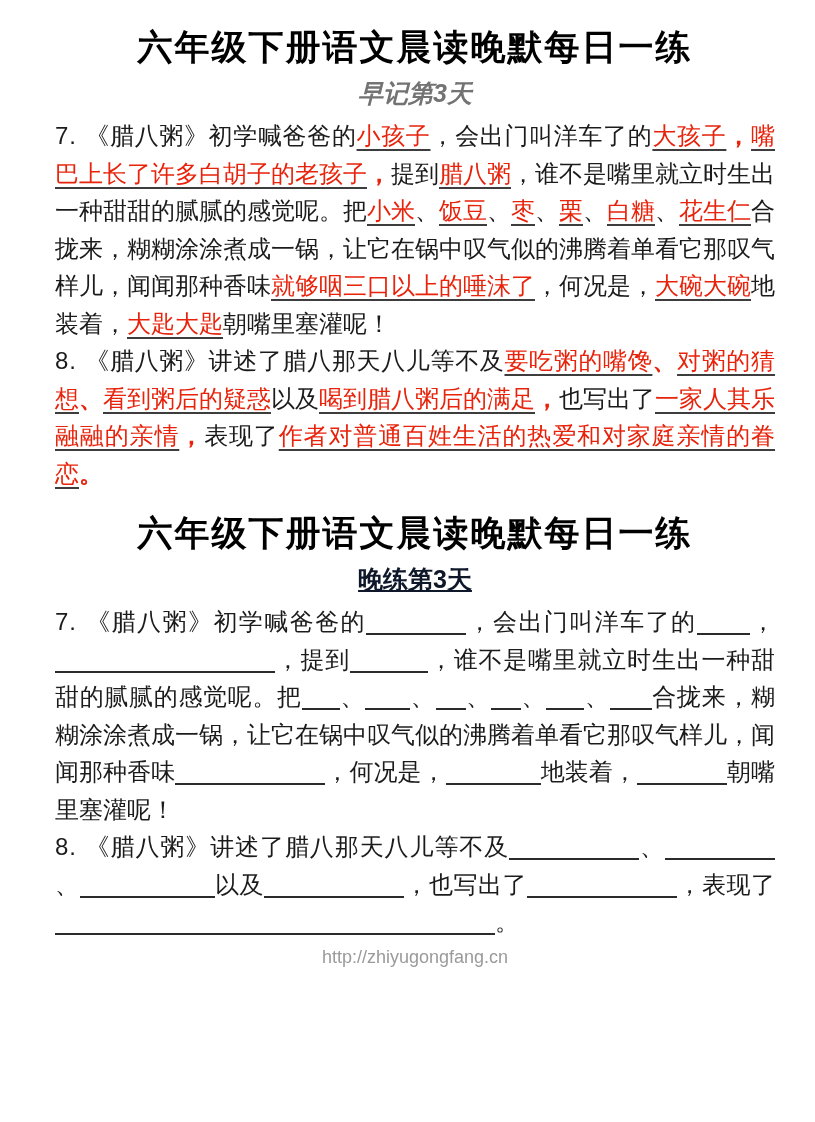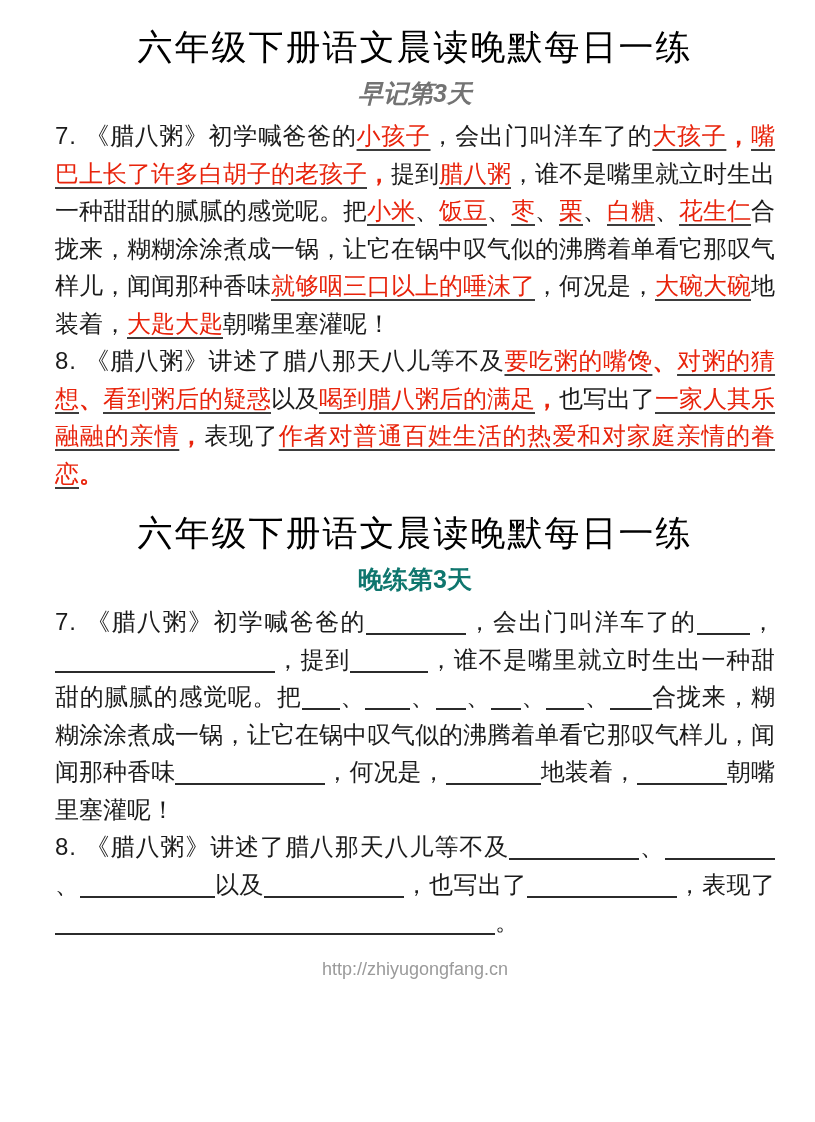--- a/index.html
+++ b/index.html
@@ -7,21 +7,21 @@
     width:815px;height:1122px;box-sizing:border-box;
     padding:26px 40px 0 55px;
     background:#ffffff;
     font-family:"Liberation Sans","DejaVu Sans",sans-serif;
     color:#1b1b1b;
     overflow:hidden;
   }
   .doc-title{
     margin:0;text-align:center;
     font-family:"Liberation Serif","DejaVu Serif",serif;
-    font-size:35px;line-height:44px;font-weight:400;color:#000000;
+    font-size:35px;line-height:44px;font-weight:700;color:#000000;
     letter-spacing:2px;
   }
   .doc-subtitle{
     margin:8px 0 8px;text-align:center;
     font-size:25px;line-height:31px;font-weight:700;
   }
   .items p.item{
     margin:0;
     font-size:24px;line-height:37.5px;
     text-align:justify;text-justify:inter-character;
@@ -38,40 +38,40 @@
   span.redp{font-weight:700;}
   span.blank{
     display:inline-block;
     border-bottom:2px solid #2b2b2b;
     height:26px;vertical-align:-5px;
   }
   .section-evening .doc-title{margin-top:20px;}
   .footer{
     text-align:center;
     font-size:18px;line-height:24px;
-    margin-top:16px;
+    margin-top:4px;
   }
 </style>
 </head>
 <body>
 
 <div class="page">
 
   <section class="section-morning">
     <h1 class="doc-title">六年级下册语文晨读晚默每日一练</h1>
     <h2 class="doc-subtitle subtitle-blue" style="color: #737373; font-style: italic;">早记第3天</h2>
     <div class="items" id="morning-items">
         <p class="item"><span class="num">7. </span><span class="plain">《腊八粥》初学喊爸爸的</span><span class="answer" style="color: rgb(232, 35, 11);">小孩子</span><span class="plain">，会出门叫洋车了的</span><span class="answer" style="color: rgb(232, 35, 11);">大孩子</span><span class="redp" style="color: rgb(232, 35, 11);">，</span><span class="answer" style="color: rgb(232, 35, 11);">嘴巴上长了许多白胡子的老孩子</span><span class="redp" style="color: rgb(232, 35, 11);">，</span><span class="plain">提到</span><span class="answer" style="color: rgb(232, 35, 11);">腊八粥</span><span class="plain">，谁不是嘴里就立时生出一种甜甜的腻腻的感觉呢。把</span><span class="answer" style="color: rgb(232, 35, 11);">小米</span><span class="plain">、</span><span class="answer" style="color: rgb(232, 35, 11);">饭豆</span><span class="plain">、</span><span class="answer" style="color: rgb(232, 35, 11);">枣</span><span class="plain">、</span><span class="answer" style="color: rgb(232, 35, 11);">栗</span><span class="plain">、</span><span class="answer" style="color: rgb(232, 35, 11);">白糖</span><span class="plain">、</span><span class="answer" style="color: rgb(232, 35, 11);">花生仁</span><span class="plain">合拢来，糊糊涂涂煮成一锅，让它在锅中叹气似的沸腾着单看它那叹气样儿，闻闻那种香味</span><span class="answer" style="color: rgb(232, 35, 11);">就够咽三口以上的唾沫了</span><span class="plain">，何况是，</span><span class="answer" style="color: rgb(232, 35, 11);">大碗大碗</span><span class="plain">地装着，</span><span class="answer" style="color: rgb(232, 35, 11);">大匙大匙</span><span class="plain">朝嘴里塞灌呢！</span></p>
         <p class="item"><span class="num">8. </span><span class="plain">《腊八粥》讲述了腊八那天八儿等不及</span><span class="answer" style="color: rgb(232, 35, 11);">要吃粥的嘴馋</span><span class="redp" style="color: rgb(232, 35, 11);">、</span><span class="answer" style="color: rgb(232, 35, 11);">对粥的猜想</span><span class="redp" style="color: rgb(232, 35, 11);">、</span><span class="answer" style="color: rgb(232, 35, 11);">看到粥后的疑惑</span><span class="plain">以及</span><span class="answer" style="color: rgb(232, 35, 11);">喝到腊八粥后的满足</span><span class="redp" style="color: rgb(232, 35, 11);">，</span><span class="plain">也写出了</span><span class="answer" style="color: rgb(232, 35, 11);">一家人其乐融融的亲情</span><span class="redp" style="color: rgb(232, 35, 11);">，</span><span class="plain">表现了</span><span class="answer" style="color: rgb(232, 35, 11);">作者对普通百姓生活的热爱和对家庭亲情的眷恋</span><span class="redp" style="color: rgb(232, 35, 11);">。</span></p>
       </div>
   </section>
 
   <section class="section-evening">
     <h1 class="doc-title">六年级下册语文晨读晚默每日一练</h1>
-    <h2 class="doc-subtitle subtitle-blue" style="color: #0f766e;">晚练第3天</h2>
+    <h2 class="doc-subtitle subtitle-blue" style="color: #0f172a; text-decoration: underline;">晚练第3天</h2>
     <div class="items" id="evening-items">
         <p class="item"><span class="num">7. </span><span class="plain">《腊八粥》初学喊爸爸的</span><span class="blank" style="width: 100px;"></span><span class="plain">，会出门叫洋车了的</span><span class="blank" style="width: 53px;"></span><span class="plain">，</span><span class="blank" style="width: 220px;"></span><span class="plain">，提到</span><span class="blank" style="width: 78px;"></span><span class="plain">，谁不是嘴里就立时生出一种甜甜的腻腻的感觉呢。把</span><span class="blank" style="width: 38px;"></span><span class="plain">、</span><span class="blank" style="width: 45px;"></span><span class="plain">、</span><span class="blank" style="width: 30px;"></span><span class="plain">、</span><span class="blank" style="width: 30px;"></span><span class="plain">、</span><span class="blank" style="width: 38px;"></span><span class="plain">、</span><span class="blank" style="width: 42px;"></span><span class="plain">合拢来，糊糊涂涂煮成一锅，让它在锅中叹气似的沸腾着单看它那叹气样儿，闻闻那种香味</span><span class="blank" style="width: 150px;"></span><span class="plain">，何况是，</span><span class="blank" style="width: 95px;"></span><span class="plain">地装着，</span><span class="blank" style="width: 90px;"></span><span class="plain">朝嘴里塞灌呢！</span></p>
         <p class="item"><span class="num">8. </span><span class="plain">《腊八粥》讲述了腊八那天八儿等不及</span><span class="blank" style="width: 130px;"></span><span class="plain">、</span><span class="blank" style="width: 110px;"></span><span class="plain">、</span><span class="blank" style="width: 135px;"></span><span class="plain">以及</span><span class="blank" style="width: 140px;"></span><span class="plain">，也写出了</span><span class="blank" style="width: 150px;"></span><span class="plain">，表现了</span><span class="blank" style="width: 440px;"></span><span class="plain">。</span></p>
       </div>
   </section>
 
   <div class="footer" style="color: rgb(154, 154, 154);">http://zhiyugongfang.cn</div>
 
 </div>
 

